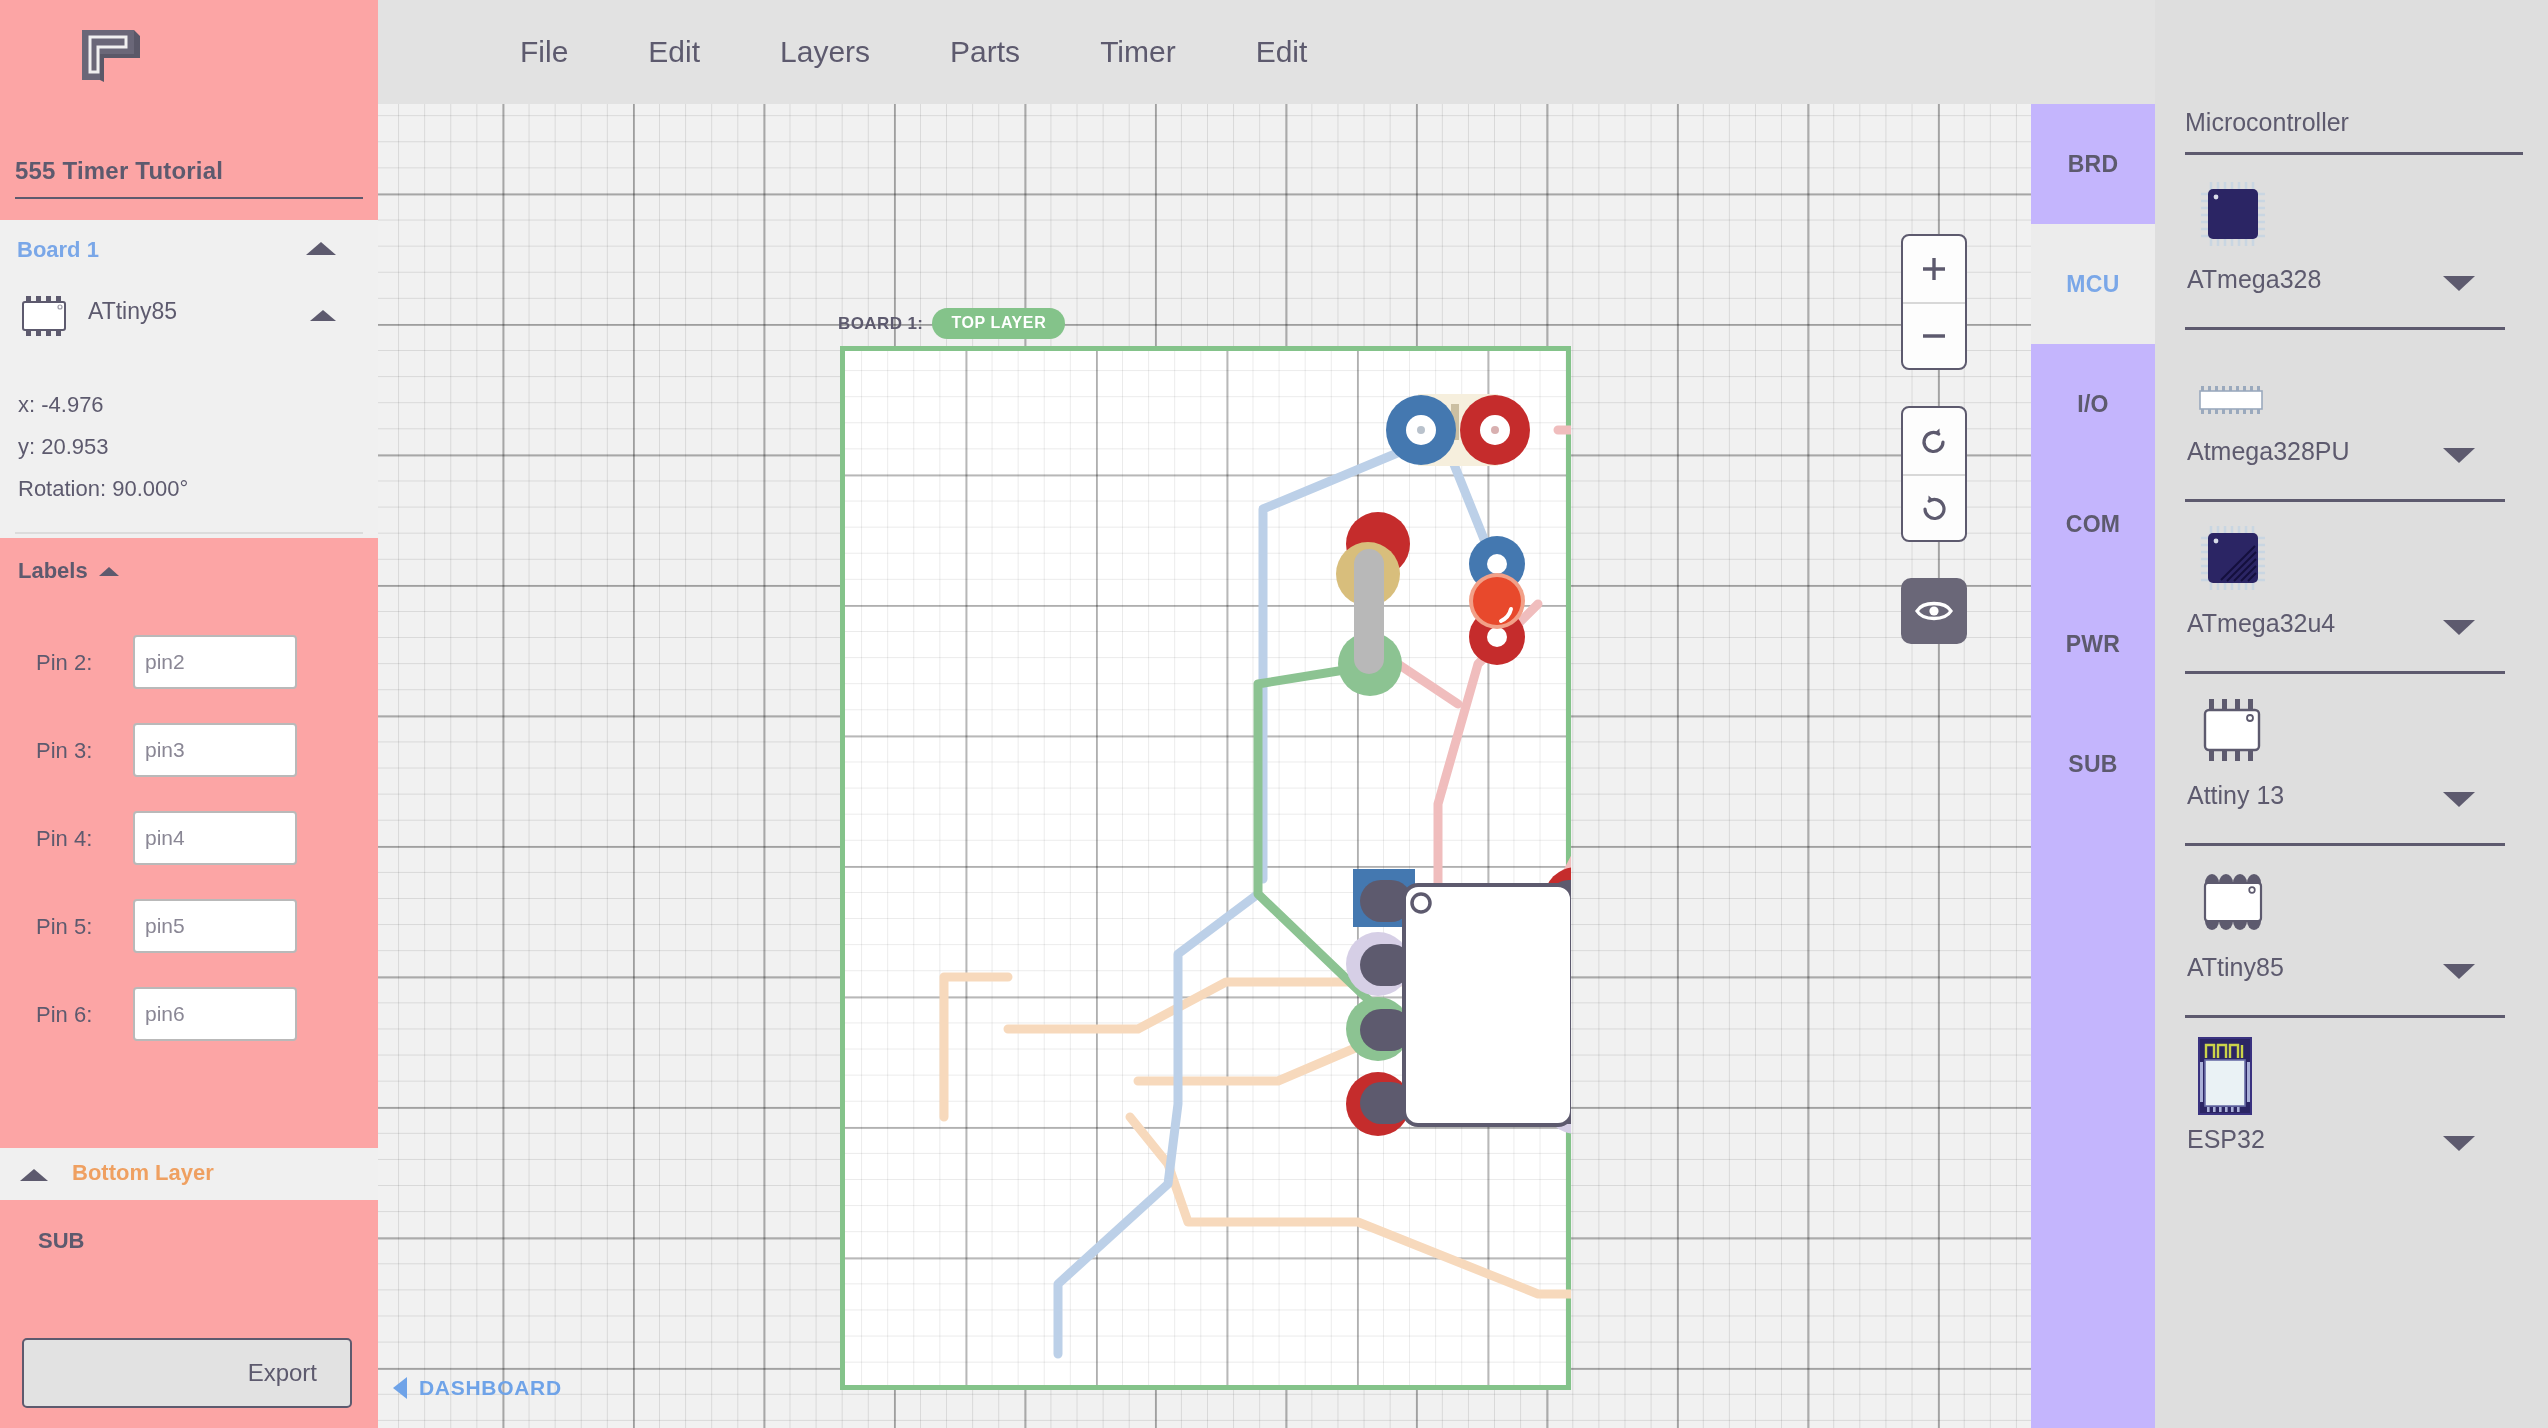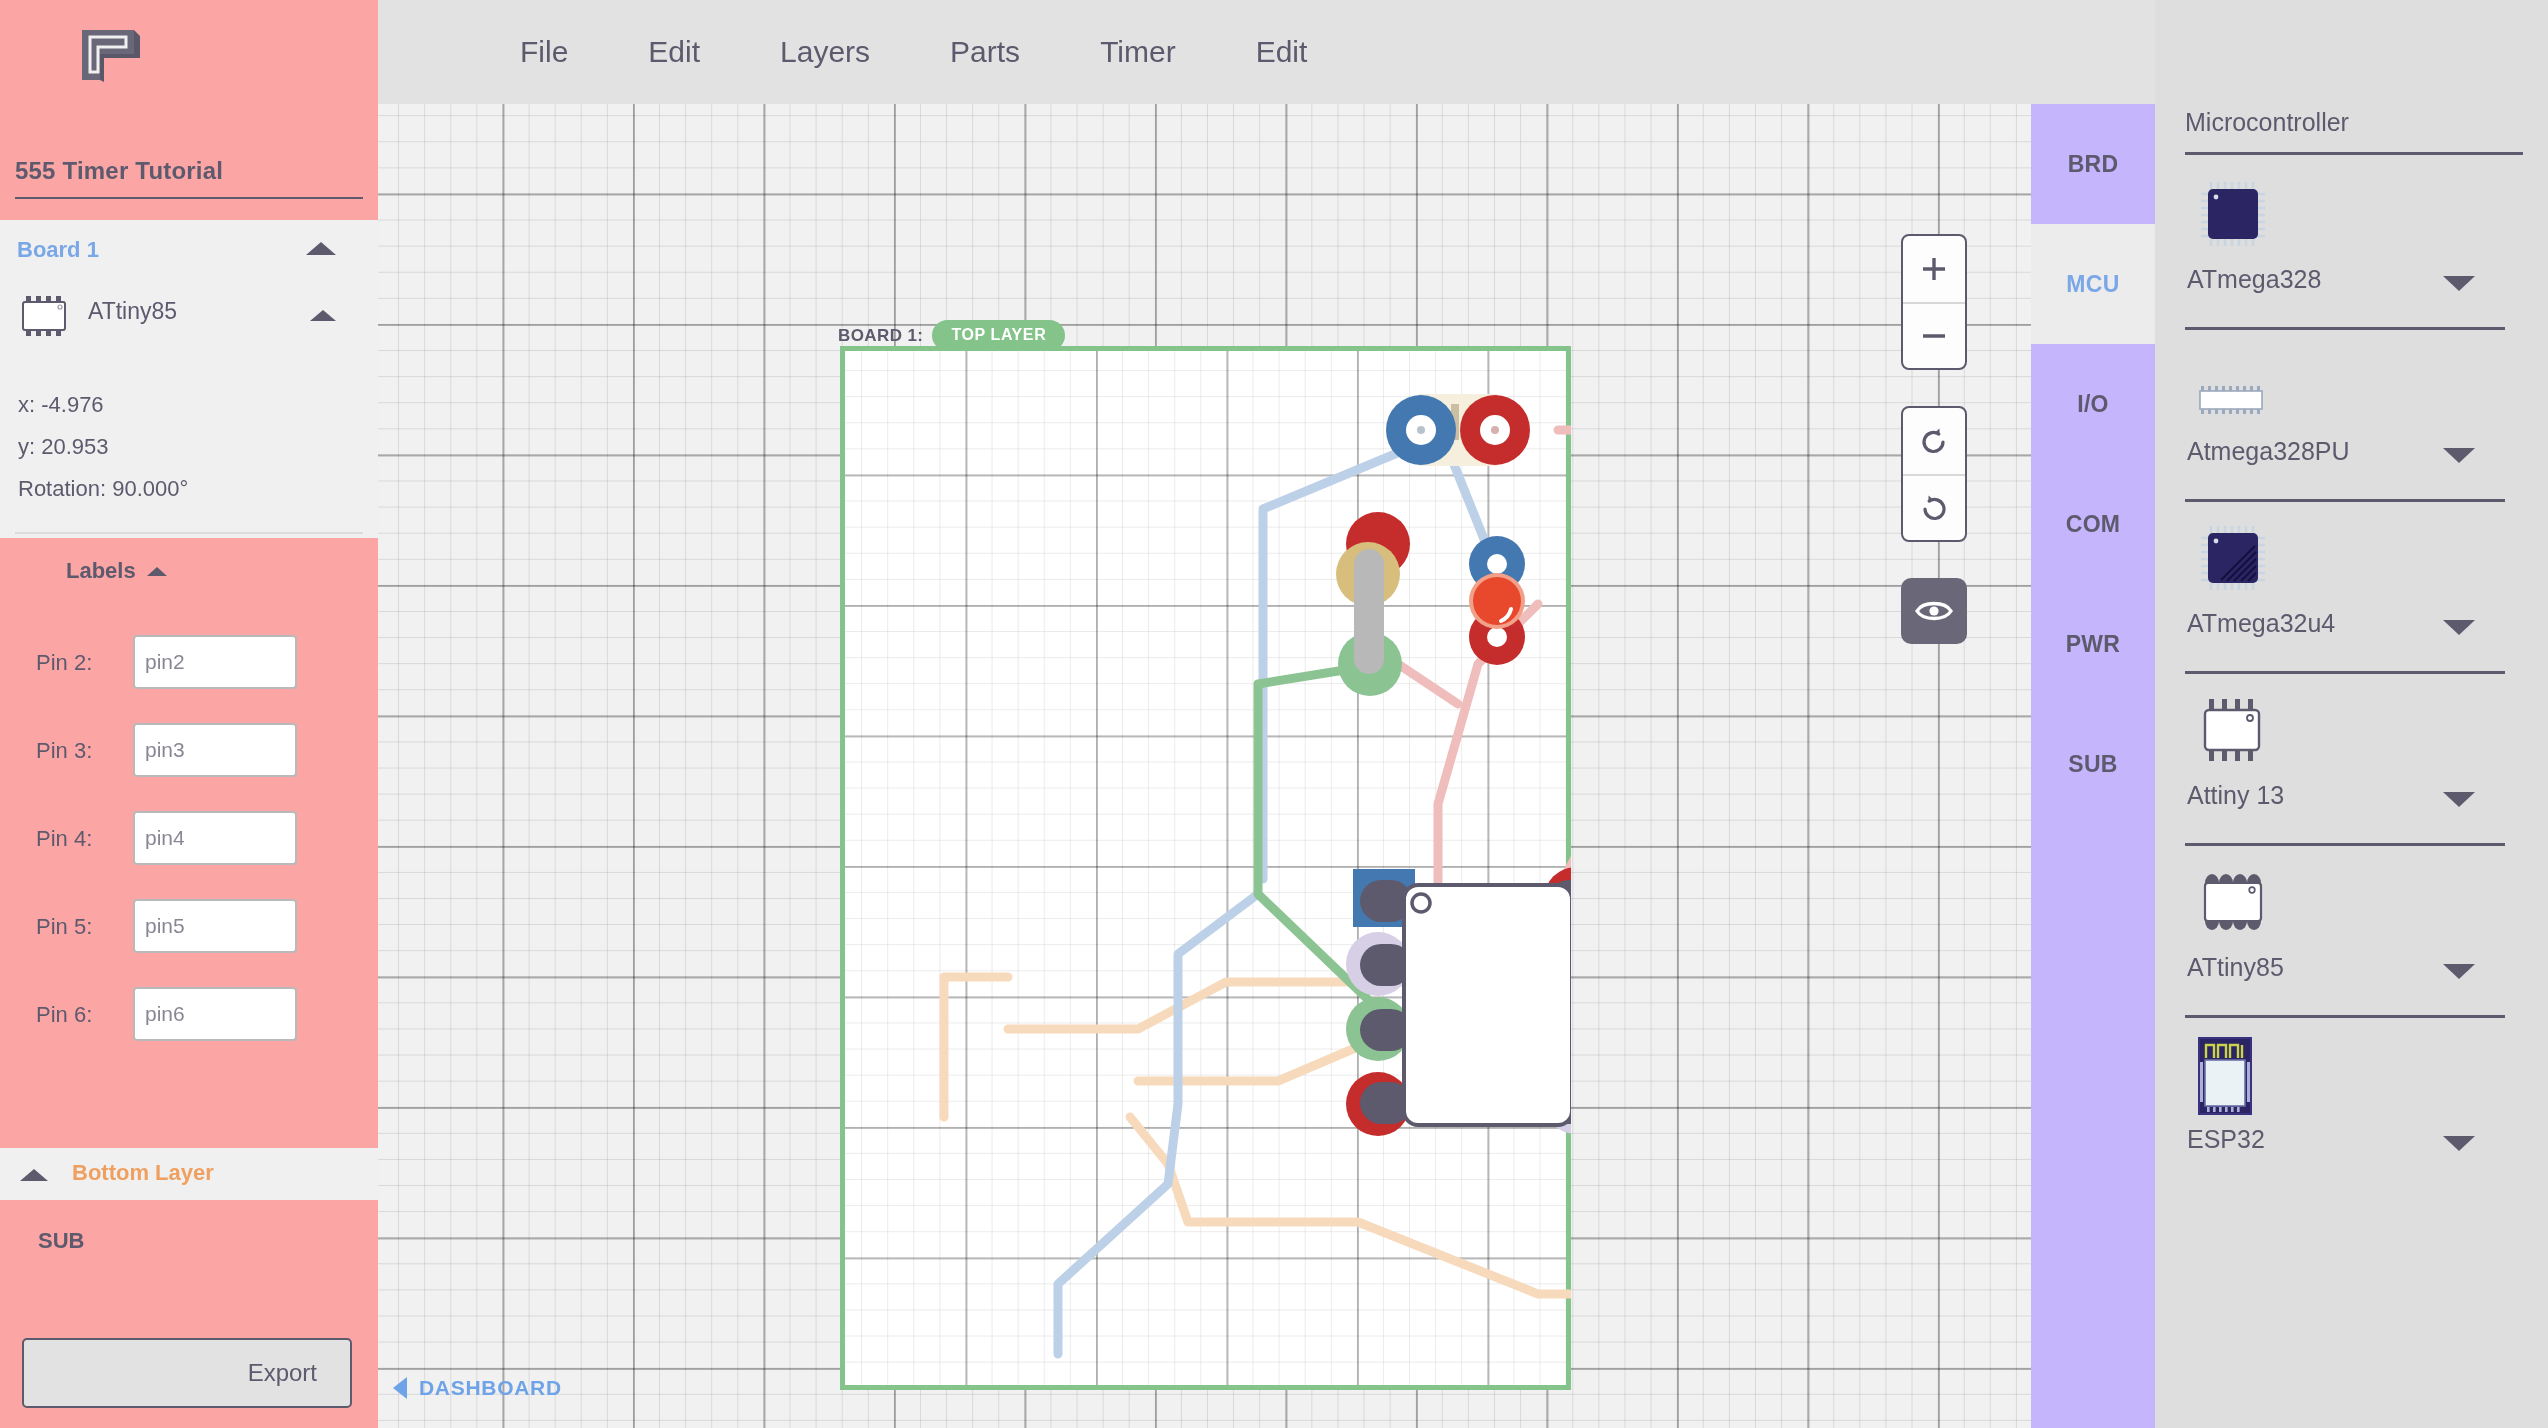--- a/index.html
+++ b/index.html
@@ -75,21 +75,21 @@
   }
   #coords div { font-size: 22px; color: #5d5a6e; line-height: 42px; }
 
   #sep-1 {
     position: absolute; left: 15px; top: 532px;
     width: 348px; height: 2px; background: #dcdcdc;
   }
 
   #labels-header {
     position: absolute; left: 18px; top: 558px;
-    display: flex; align-items: center; gap: 11px; margin-left: 48px;
+    display: flex; align-items: center; gap: 11px;
   }
   #labels-header .txt { font-size: 22px; font-weight: bold; color: #5d5a6e; }
   .caret-up.tiny {
     border-left-width: 10px; border-right-width: 10px; border-bottom-width: 9px;
   }
 
   #pins { position: absolute; left: 0; top: 630px; width: 378px; }
   .pin-row {
     position: relative; height: 88px;
   }
@@ -167,21 +167,21 @@
     background-image:
       linear-gradient(to right, rgba(0,0,0,.10) 1px, transparent 1px),
       linear-gradient(to bottom, rgba(0,0,0,.10) 1px, transparent 1px),
       linear-gradient(to right, rgba(0,0,0,.28) 2px, transparent 2px),
       linear-gradient(to bottom, rgba(0,0,0,.28) 2px, transparent 2px);
     background-size: 26.1px 26.1px, 26.1px 26.1px, 130.5px 130.5px, 130.5px 130.5px;
     background-position: -6px -41px, -6px -41px, -6px -41px, -6px -41px;
   }
 
   #board-tag {
-    position: absolute; left: 460px; top: 216px;
+    position: absolute; left: 460px; top: 204px;
     display: flex; align-items: center; gap: 9px;
     z-index: 6;
   }
   #board-tag .bt-label {
     font-size: 17px; font-weight: bold; color: #5d5a6e; letter-spacing: .4px;
   }
   #board-tag .bt-pill {
     background: #84c38a;
     color: #ffffff;
     font-size: 16px; font-weight: bold;

